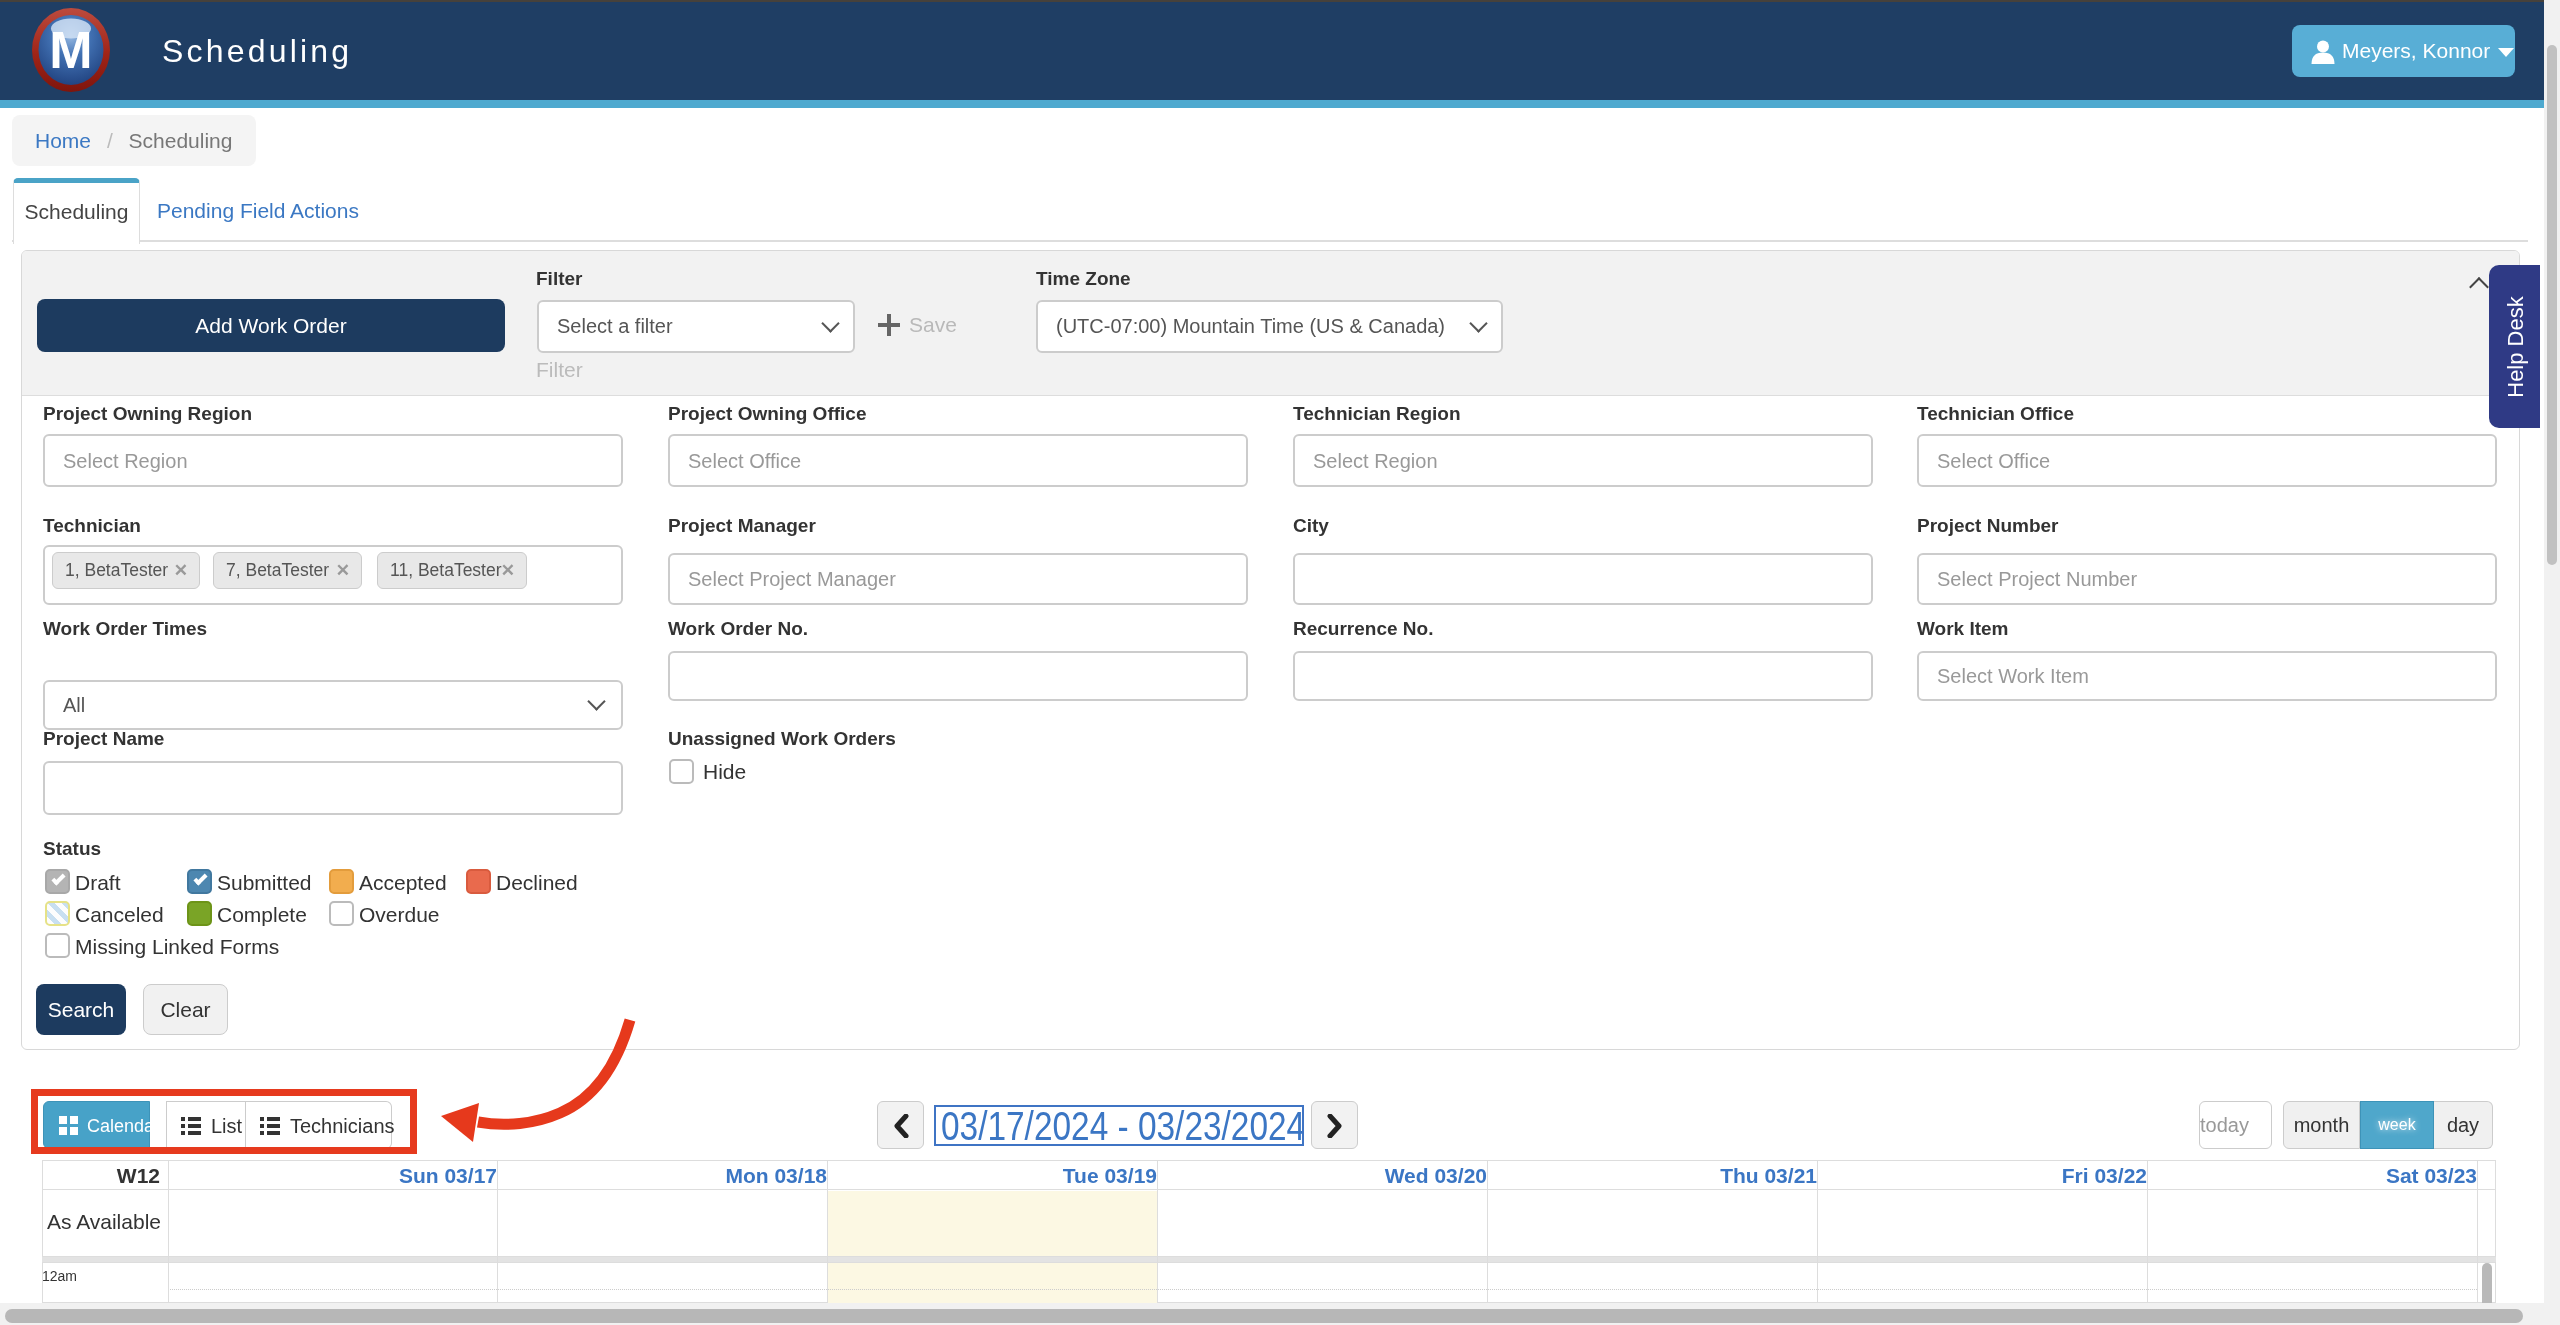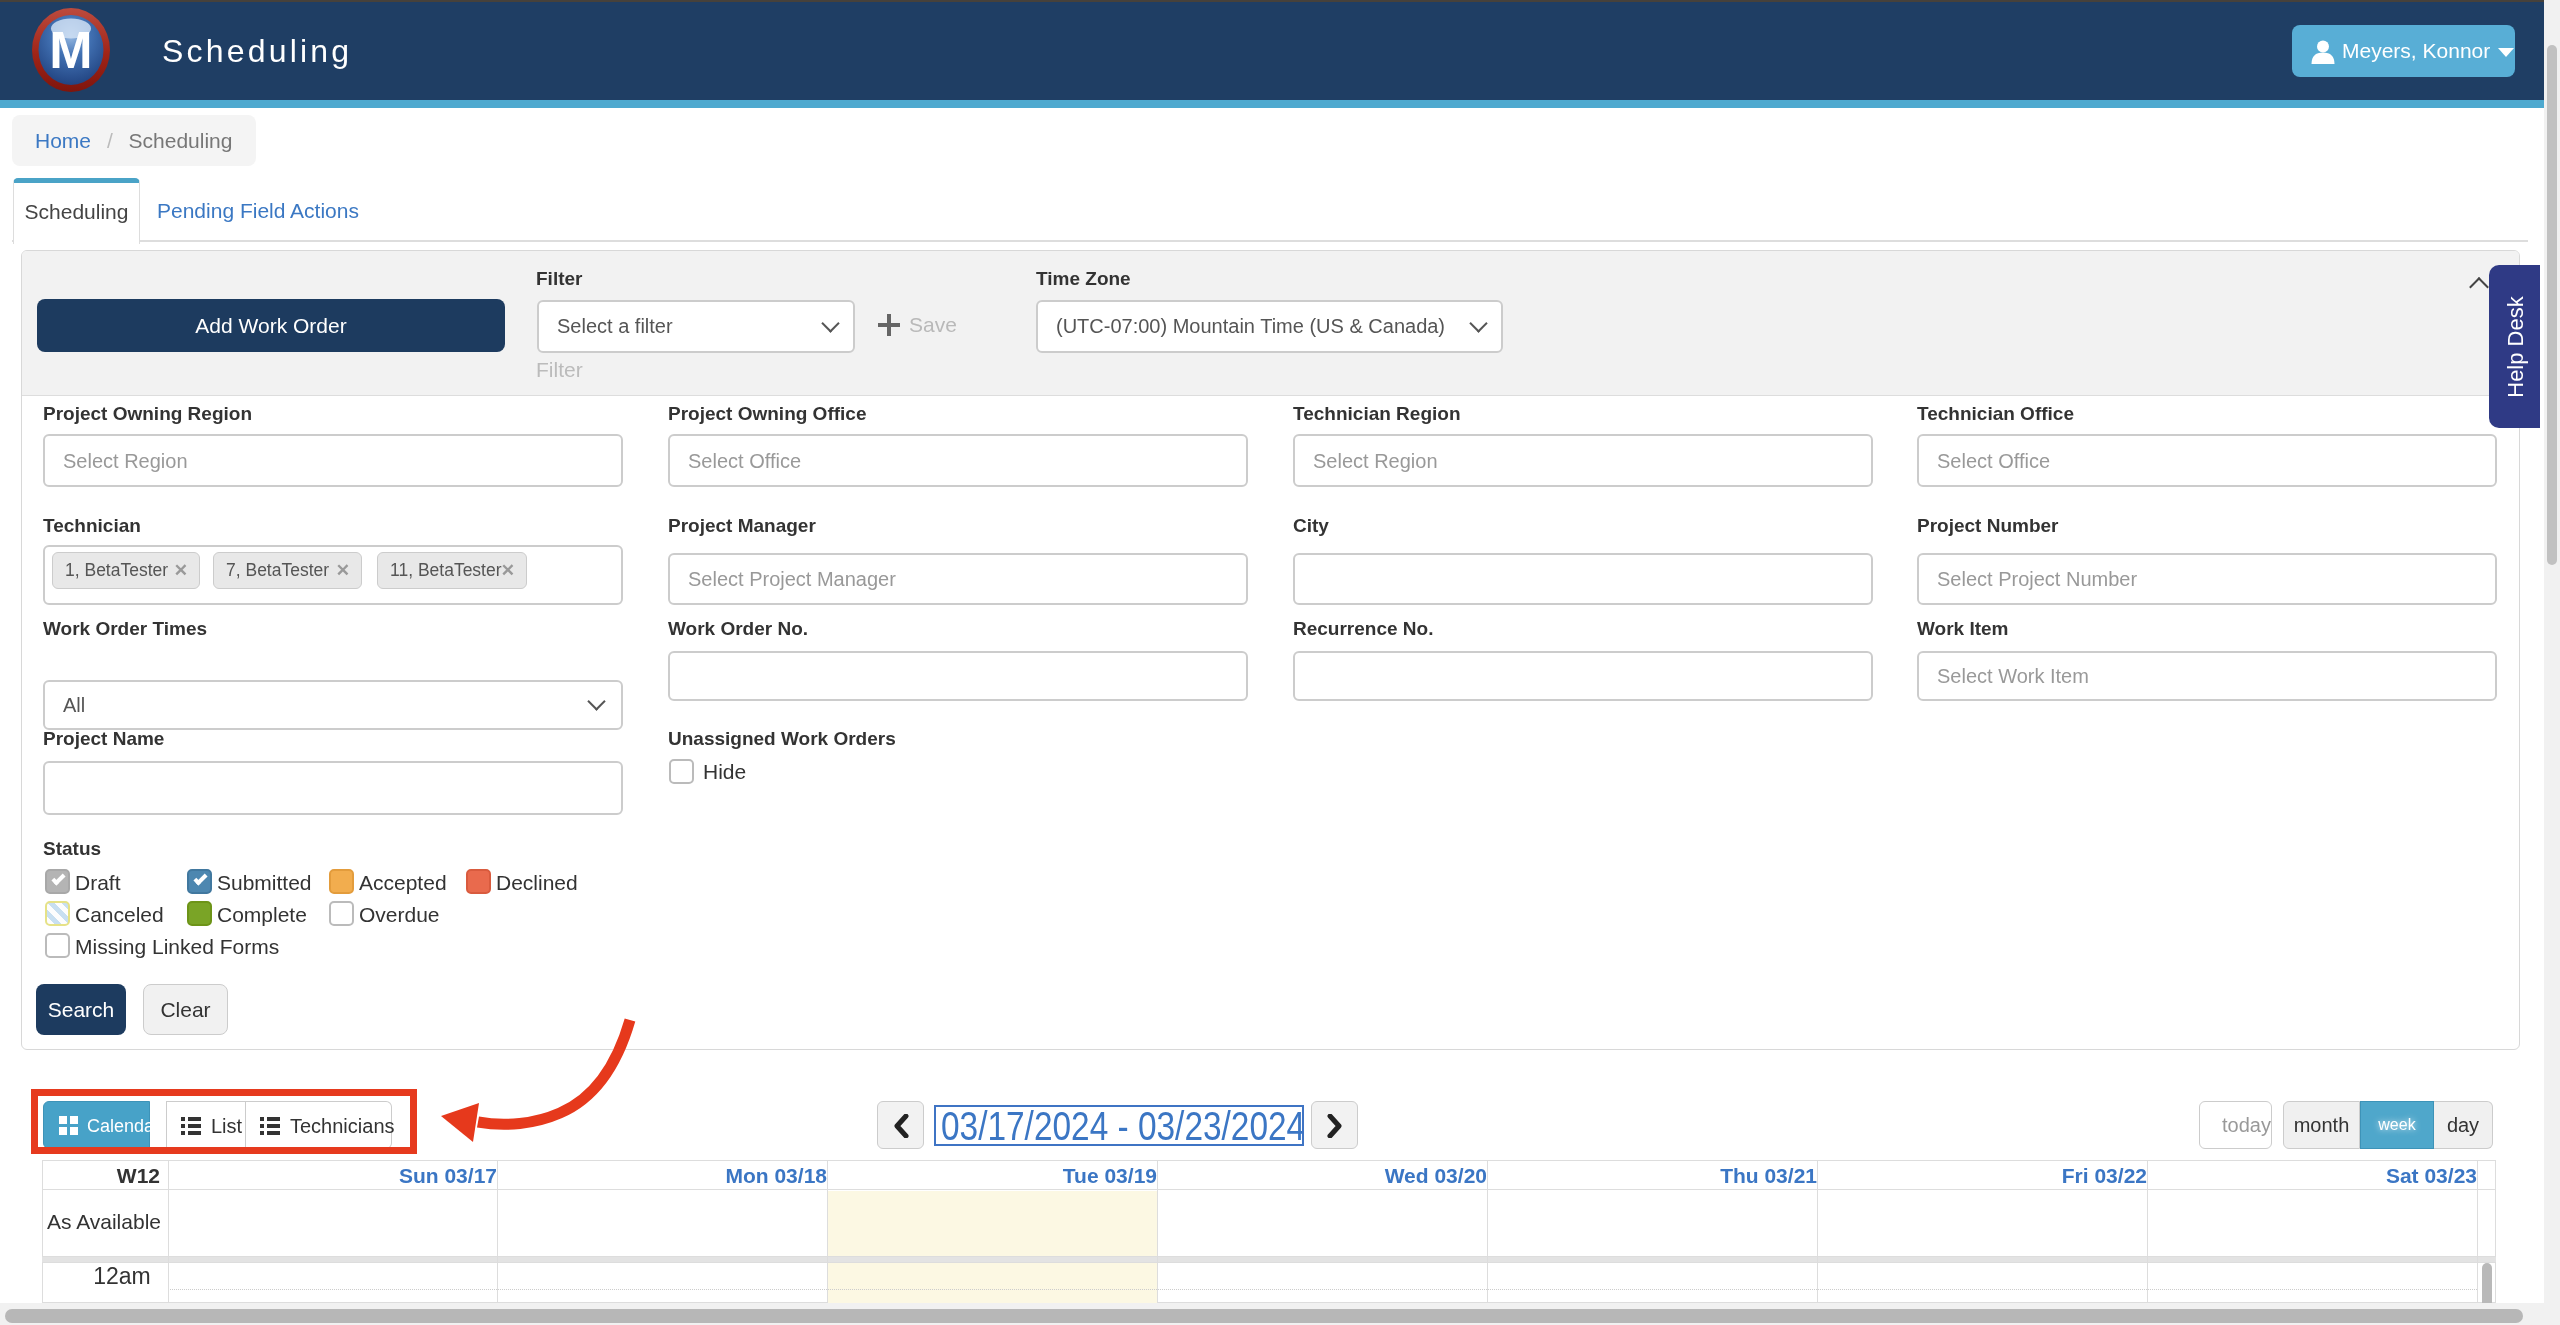--- a/index.html
+++ b/index.html
@@ -223,21 +223,21 @@
 </div>
 <div class="a" style="left:934px;top:1105px;width:370px;height:41px;border:2px solid #3f74c4;color:#3b76c4;overflow:hidden;">
   <span style="position:absolute;left:5px;top:-5px;font-size:41px;line-height:48px;white-space:nowrap;transform:scaleX(0.815);transform-origin:0 0;">03/17/2024 - 03/23/2024</span>
 </div>
 <div class="a navbtn" style="left:1311px;top:1101px;">
   <svg style="margin-top:12px;" width="16" height="24" viewBox="0 0 16 24">
       <path d="M 3 2 L 12 12 L 3 22" fill="none" stroke="#222" stroke-width="5" stroke-linecap="round" stroke-linejoin="round"></path>
     </svg>
 </div>
 
-<div class="a" style="left:2199px;top:1101px;width:73px;height:48px;background:#fff;border:1px solid #ccc;border-radius:6px;color:#999;font-size:20px;text-align:right;line-height:46px;">today</div>
+<div class="a" style="left:2199px;top:1101px;width:73px;height:48px;background:#fff;border:1px solid #ccc;border-radius:6px;color:#999;font-size:20px;text-align:left;line-height:46px;">today</div>
 <div class="a" style="left:2283px;top:1101px;width:77px;height:48px;background:#f0f0f0;border:1px solid #ccc;border-radius:6px 0 0 6px;color:#333;font-size:20px;text-align:center;line-height:46px;">month</div>
 <div class="a" style="left:2360px;top:1101px;width:74px;height:48px;background:#4fa7cb;border:1px solid #3d93b8;color:#fff;font-size:16px;text-align:center;line-height:46px;text-shadow:0 0 6px rgba(255,255,255,0.9);">week</div>
 <div class="a" style="left:2434px;top:1101px;width:59px;height:48px;background:#f0f0f0;border:1px solid #ccc;border-left:none;border-radius:0 6px 6px 0;color:#333;font-size:20px;text-align:center;line-height:46px;">day</div>
 
 <div class="a" style="left:42px;top:1160px;width:2454px;height:143px;border:1px solid #ddd;"></div>
 
 <div class="a" style="left:42px;top:1160px;width:2454px;height:30px;border-bottom:1px solid #ddd;"></div>
 <div class="a dayh" style="left:168px;width:329px;">Sun 03/17</div>
 <div class="a dayh" style="left:497px;width:330px;">Mon 03/18</div>
 <div class="a dayh" style="left:827px;width:330px;">Tue 03/19</div>
@@ -248,21 +248,21 @@
 <div class="a" style="left:42px;top:1160px;width:126px;height:30px;text-align:right;font-size:21px;font-weight:bold;color:#333;line-height:32px;white-space:nowrap;"><span style="margin-right:8px;">W12</span></div>
 
 <div class="a" style="left:828px;top:1191px;width:329px;height:66px;background:#fcf8e3;"></div>
 <div class="a" style="left:828px;top:1263px;width:329px;height:40px;background:#fcf8e3;"></div>
 
 <div class="a" style="left:42px;top:1190px;width:2454px;height:67px;border-bottom:1px solid #ddd;"></div>
 <div class="a" style="left:42px;top:1190px;width:126px;height:67px;text-align:right;font-size:21px;color:#333;line-height:64px;white-space:nowrap;"><span style="margin-right:7px;">As Available</span></div>
 
 <div class="a" style="left:42px;top:1257px;width:2454px;height:6px;background:#e3e3e3;border-bottom:1px solid #ddd;"></div>
 
-<div class="a" style="left:42px;top:1263px;width:126px;text-align:center;font-size:23px;color:#333;white-space:nowrap;padding-left:41px;"><span style="margin-right:7px;line-height:26px;">12am</span></div>
+<div class="a" style="left:42px;top:1263px;width:126px;text-align:left;font-size:14px;color:#333;white-space:nowrap;"><span style="margin-right:7px;line-height:26px;">12am</span></div>
 <div class="a" style="left:168px;top:1289px;width:2309px;border-top:1px dotted #ccc;"></div>
 
 <div class="a vln" style="left:168px;"></div>
 <div class="a vln" style="left:497px;"></div>
 <div class="a vln" style="left:827px;"></div>
 <div class="a vln" style="left:1157px;"></div>
 <div class="a vln" style="left:1487px;"></div>
 <div class="a vln" style="left:1817px;"></div>
 <div class="a vln" style="left:2147px;"></div>
 <div class="a vln" style="left:2477px;"></div>

